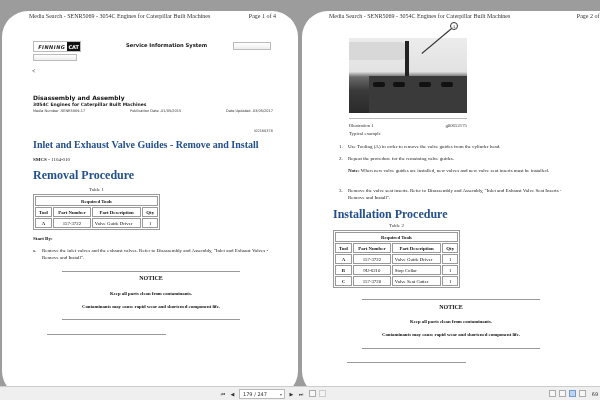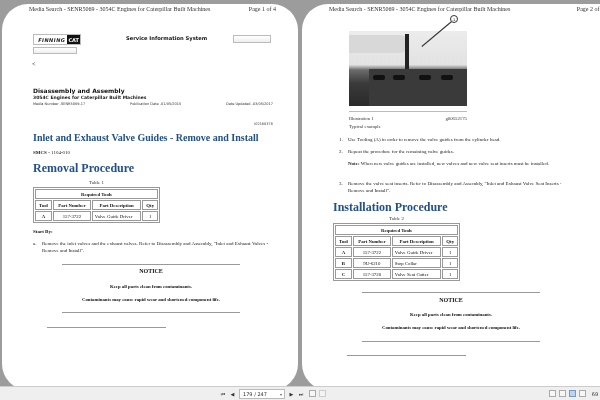--- a/index.html
+++ b/index.html
@@ -1,20 +1,20 @@
 <!DOCTYPE html>
 <html><head>
 <meta charset="utf-8">
 <style>
   * { box-sizing: border-box; margin: 0; padding: 0; }
   html, body { width: 600px; height: 400px; overflow: hidden; background: #a9a9a9; }
   body { position: relative; font-family: "Liberation Serif", serif; color: #111; }
 
   .viewer { position: absolute; left: 0; top: 0; width: 600px; height: 386px; background: #9c9c9c; }
-  .page { position: absolute; top: 4px; height: 386px; background: #fff; overflow: hidden; border-radius: 26px; }
+  .page { position: absolute; top: 11px; height: 386px; background: #fff; overflow: hidden; border-radius: 26px; }
   .page.left { left: 2px; width: 296px; }
   .page.right { left: 302px; width: 324px; }
 
   .run-header { position: absolute; top: 2px; left: 27px; right: 22px; font-size: 6px; color: #333; display: flex; justify-content: space-between; }
 
   
   .brand-row { position: absolute; top: 30px; left: 31px; display: flex; align-items: center; }
   .logo-box { width: 48px; height: 11px; border: 1px solid #bbb; display: flex; align-items: center; justify-content: flex-end; background: #fff; }
   .logo-text { font-family: "DejaVu Sans", sans-serif; font-style: italic; font-weight: bold; font-size: 5px; letter-spacing: .5px; color: #222; margin-right: 2px; }
   .logo-cat { background: #111; color: #fff; font-family: "DejaVu Sans", sans-serif; font-weight: bold; font-size: 5px; height: 9px; padding: 0 1px; display: flex; align-items: center; }

